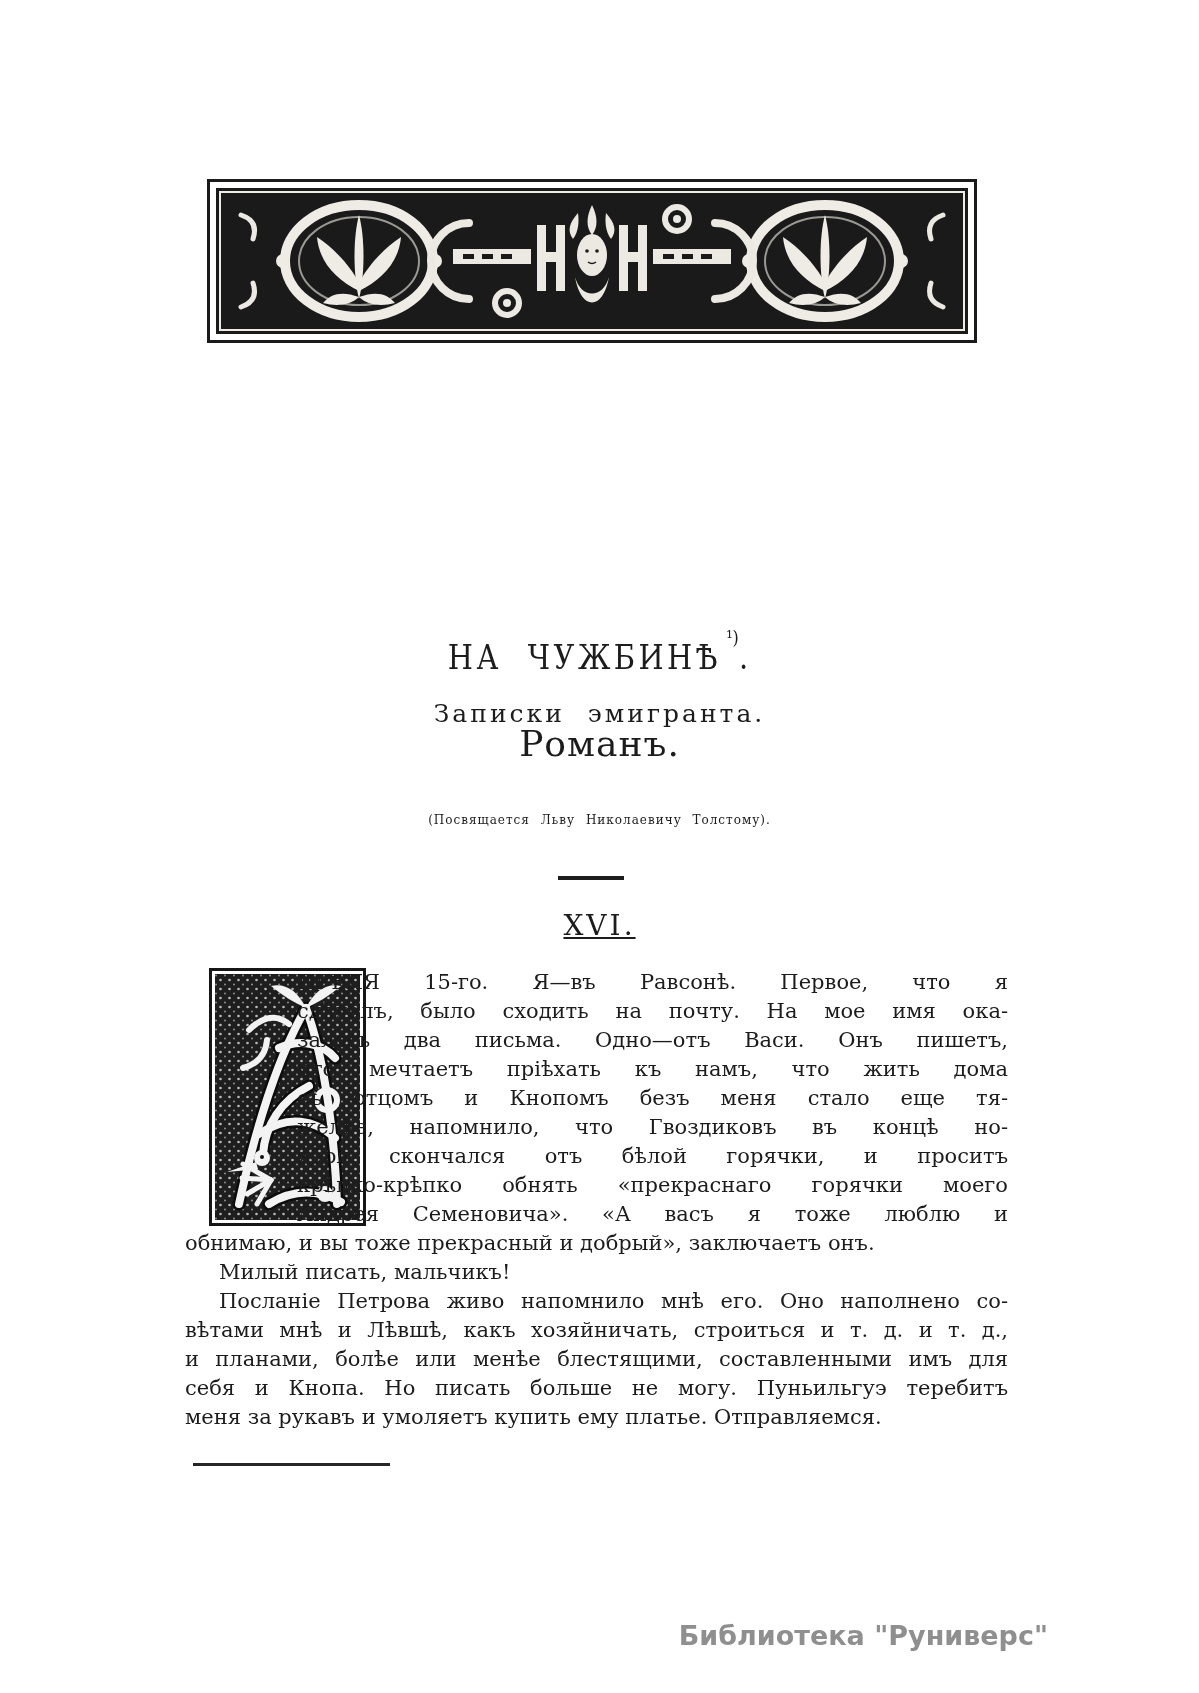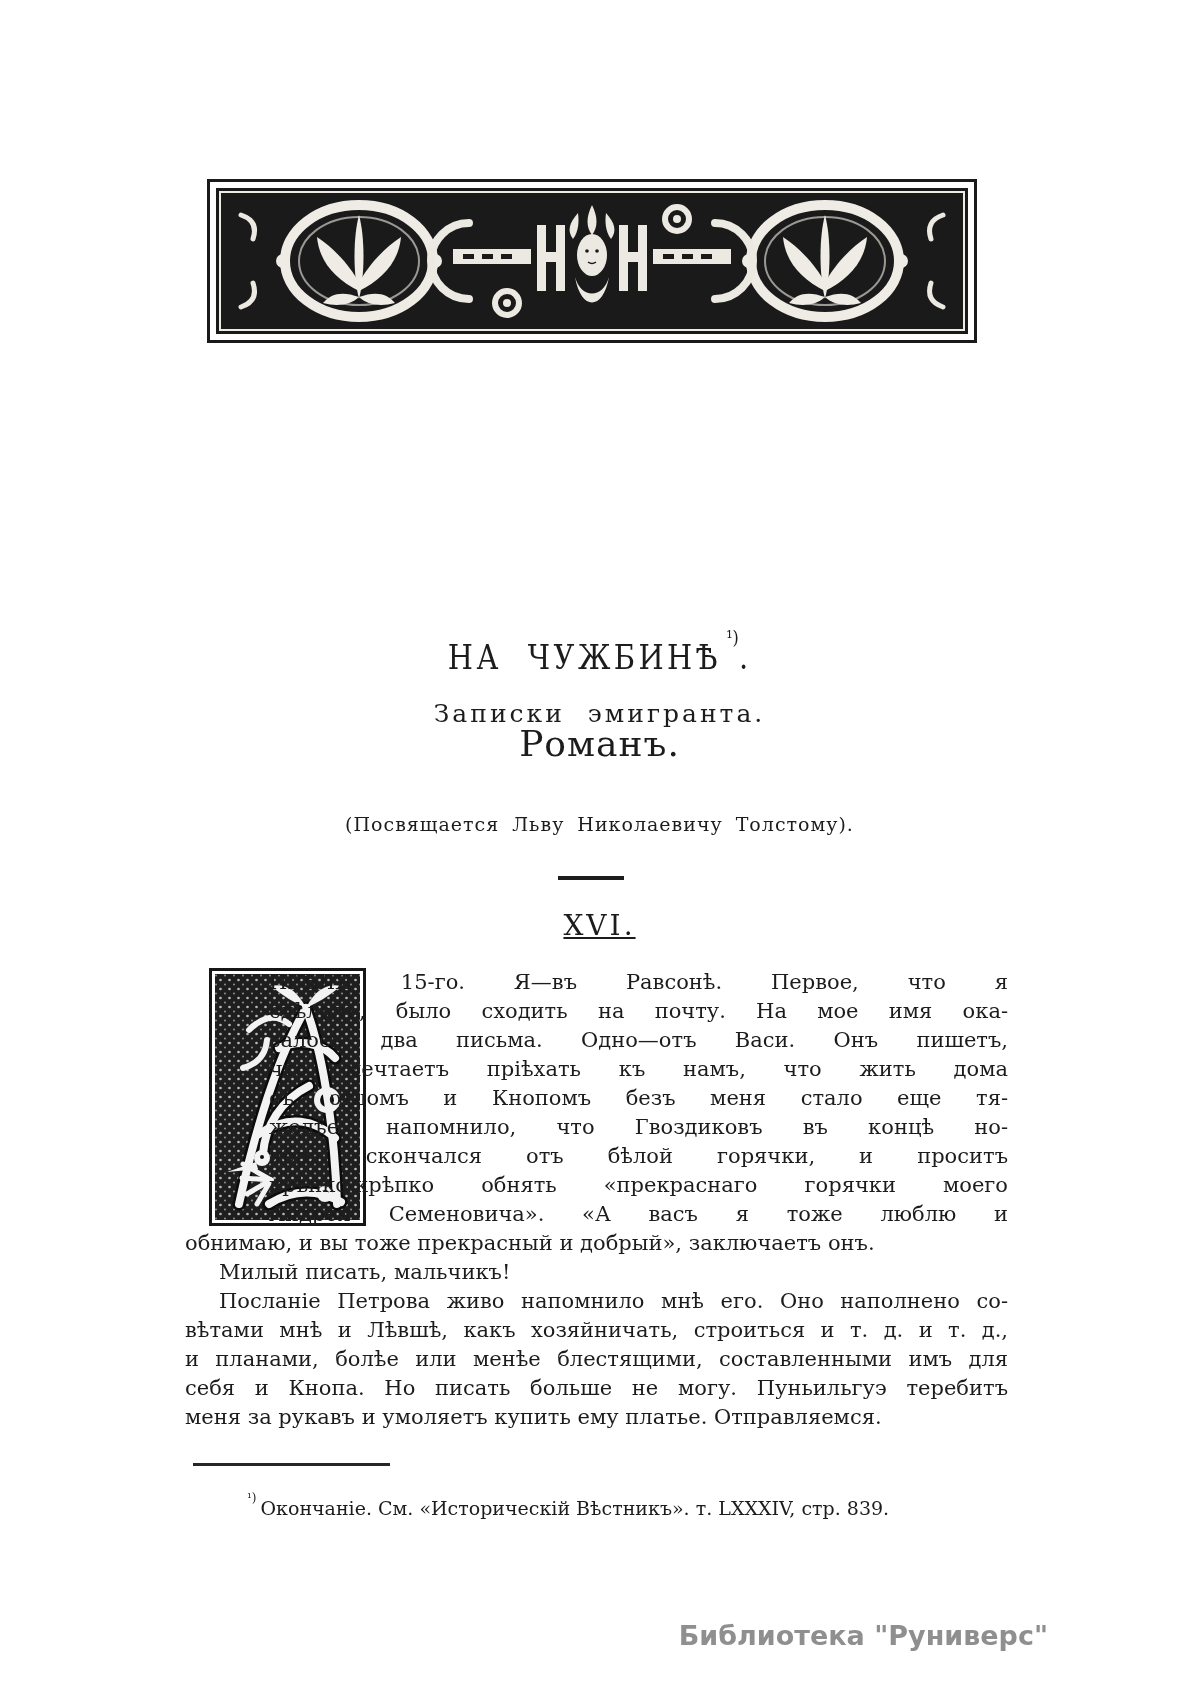--- a/index.html
+++ b/index.html
@@ -11,29 +11,29 @@
   
   .band{left:207px;top:179px;width:770px;height:164px;}
   .dropcap{left:209px;top:968px;width:157px;height:258px;}
 
   
   .title{top:629px;font-size:34px;line-height:42px;letter-spacing:4px;word-spacing:16px;white-space:nowrap;}
   .title .squeeze{display:inline-block;transform:scaleX(.85);transform-origin:center;}
   .title sup{font-size:19px;letter-spacing:0;position:relative;top:-13px;margin-left:6px;}
   .subtitle{top:699px;font-size:25px;letter-spacing:3px;word-spacing:12px;}
   .genre{top:723px;font-size:36px;font-weight:normal;letter-spacing:1px;}
-  .dedication{top:813px;font-size:19px;letter-spacing:1px;word-spacing:6px;}
+  .dedication{top:813px;font-size:12px;letter-spacing:1px;word-spacing:6px;}
   .mini-rule{left:558px;top:876px;width:66px;height:4px;background:#1d1d1d;}
   .chapter{top:909px;font-size:28px;letter-spacing:3px;text-decoration:underline;}
 
   
   .body-col{left:185px;top:968px;width:823px;}
   .bline{height:29px;line-height:29px;font-size:21px;overflow:hidden;white-space:normal;}
   .bline.just{text-align:justify;text-align-last:justify;}
-  .bline.wrapped{margin-left:84px;}
+  .bline.wrapped{margin-left:112px;}
   .bline.ind{text-indent:34px;}
 
   
   .fn-rule{left:193px;top:1463px;width:197px;height:3px;background:#262626;}
   .footnote{left:185px;top:1491px;width:823px;font-size:19px;line-height:26px;padding-left:62px;box-sizing:border-box;}
   .footnote sup{font-size:12px;position:relative;top:-6px;margin-right:4px;}
 
   
   .watermark{right:151px;top:1620px;font-family:"DejaVu Sans","Liberation Sans",sans-serif;
              font-weight:bold;font-size:27px;color:#8f8f8f;}
@@ -180,19 +180,16 @@
         <div class="bline ind">Милый писать, мальчикъ!</div>
         <div class="bline ind just">Посланіе Петрова живо напомнило мнѣ его. Оно наполнено со-</div>
         <div class="bline just">вѣтами мнѣ и Лѣвшѣ, какъ хозяйничать, строиться и т. д. и т. д.,</div>
         <div class="bline just">и планами, болѣе или менѣе блестящими, составленными имъ для</div>
         <div class="bline just">себя и Кнопа. Но писать больше не могу. Пуньильгуэ теребитъ</div>
         <div class="bline">меня за рукавъ и умоляетъ купить ему платье. Отправляемся.</div>
       </div>
   </div>
 
   <div class="abs fn-rule"></div>
-  <div class="abs footnote">
-    <sup>¹)</sup><span>Окончаніе. См. «Историческій Вѣстникъ». т. LXXXIV, стр. 839.</span>
-  </div>
 
   <div class="abs watermark">Библиотека "Руниверс"</div>
 
 </div>
 
 </body></html>

